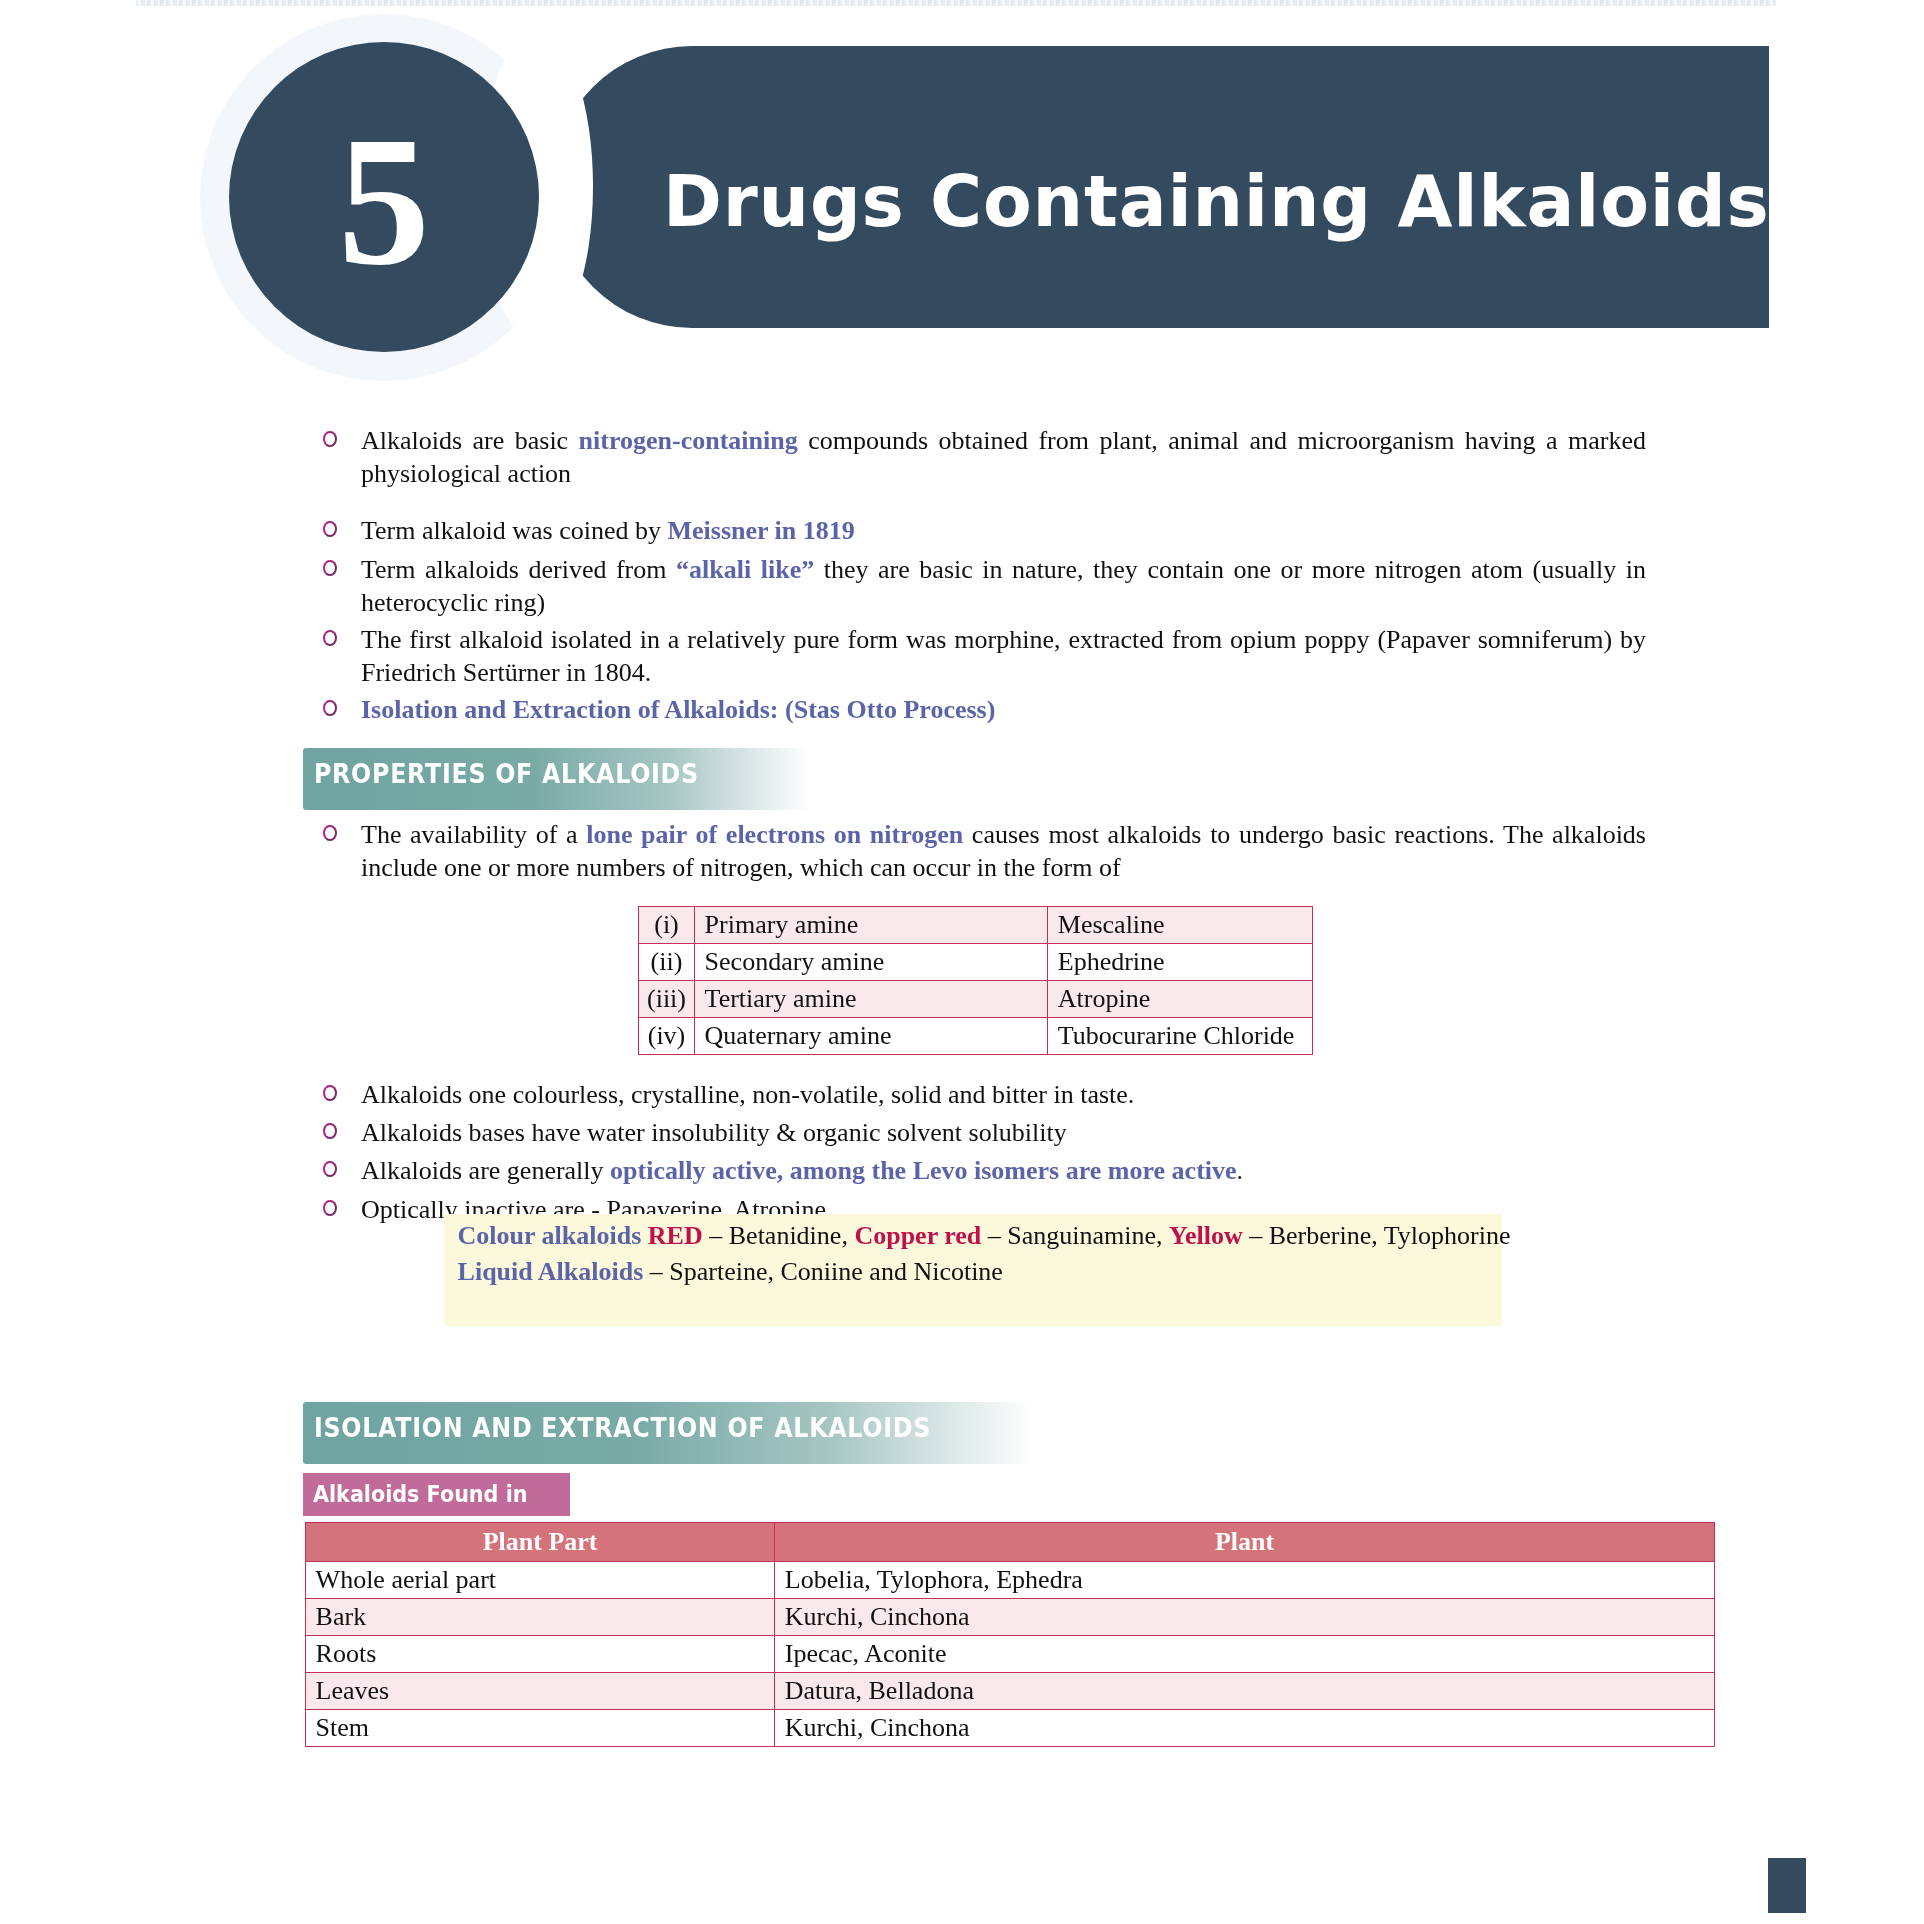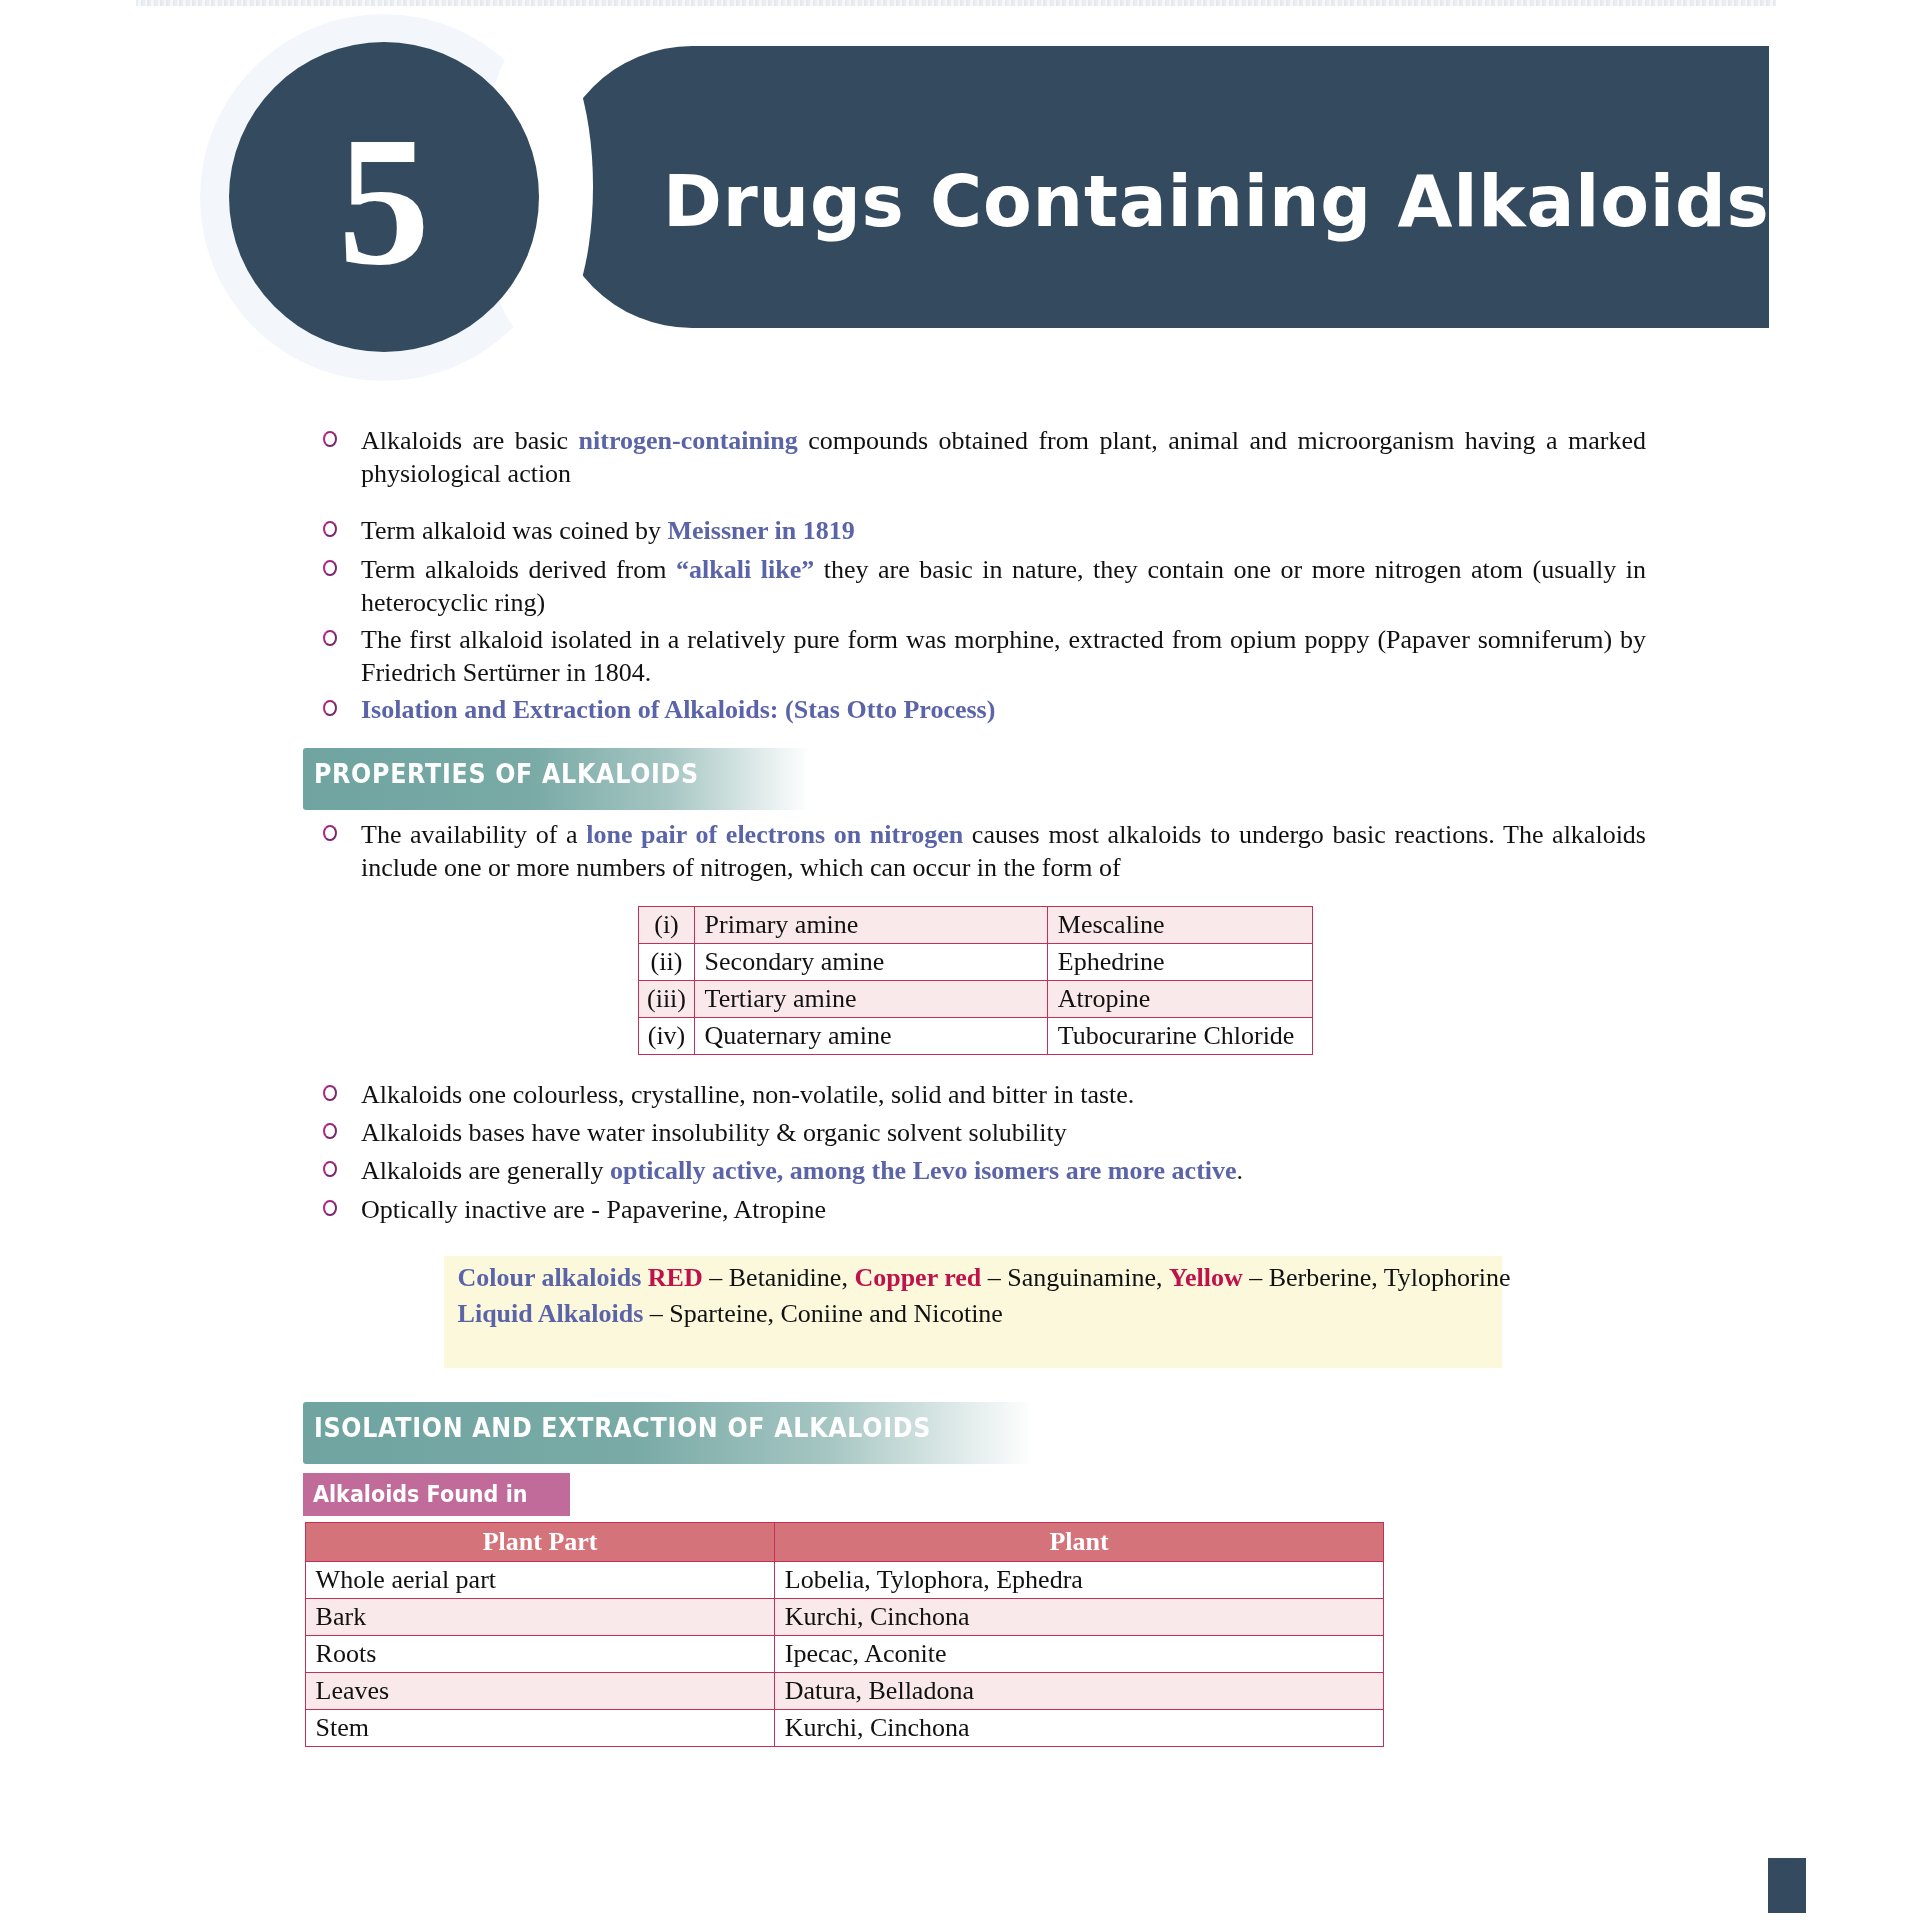--- a/index.html
+++ b/index.html
@@ -44,25 +44,25 @@
 
   
   table { border-collapse: collapse; }
   .amine-table { position: absolute; left: 638px; top: 906px; width: 675px; }
   .amine-table td { border: 1.6px solid #c42f58; height: 36px; font-size: 26px; padding: 0 9.6px; }
   .amine-table td.num { width: 24px; text-align: center; padding: 0 8px; }
   .amine-table td.type { width: 333px; }
   .amine-table tr:nth-child(odd) td { background: #f9e9ea; }
 
   
-  .note-box { left: 444px; top: 1256px; width: 1058px; height: 112px; background: #fcf8dc; }
+  .note-box { left: 444px; top: 1214px; width: 1058px; height: 112px; background: #fcf8dc; }
   .note-line { position: absolute; left: 13.6px; font-size: 26px; line-height: 32px; white-space: nowrap; }
 
   
-  .plant-table { position: absolute; left: 305px; top: 1522px; width: 1079px; }
+  .plant-table { position: absolute; left: 305px; top: 1522px; width: 1410px; }
   .plant-table th { background: #d4737a; color: #fff; font-weight: bold; font-size: 26px; height: 36px;
     border: 1.6px solid #c42f58; text-align: center; }
   .plant-table td { border: 1.6px solid #c42f58; height: 36px; font-size: 26px; padding: 0 9.6px; }
   .plant-table td.part { width: 449px; }
   .plant-table tbody tr:nth-child(even) td { background: #f9e9ea; }
 
   .page-marker { left: 1768px; top: 1858px; width: 38px; height: 55px; background: #344b5f; }
 </style>
 </head>
 <body>

